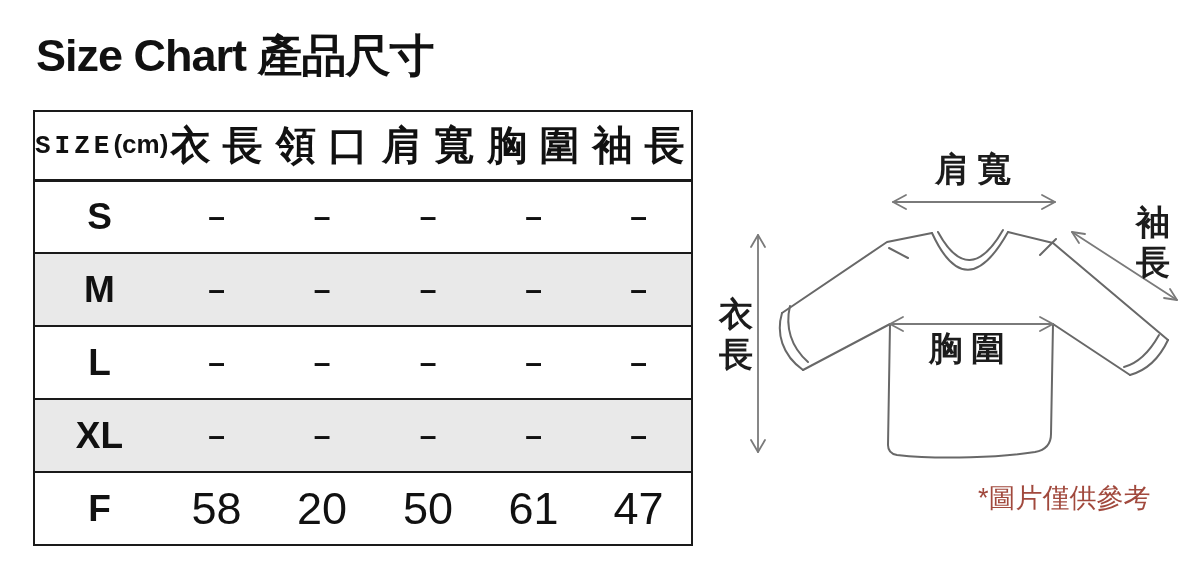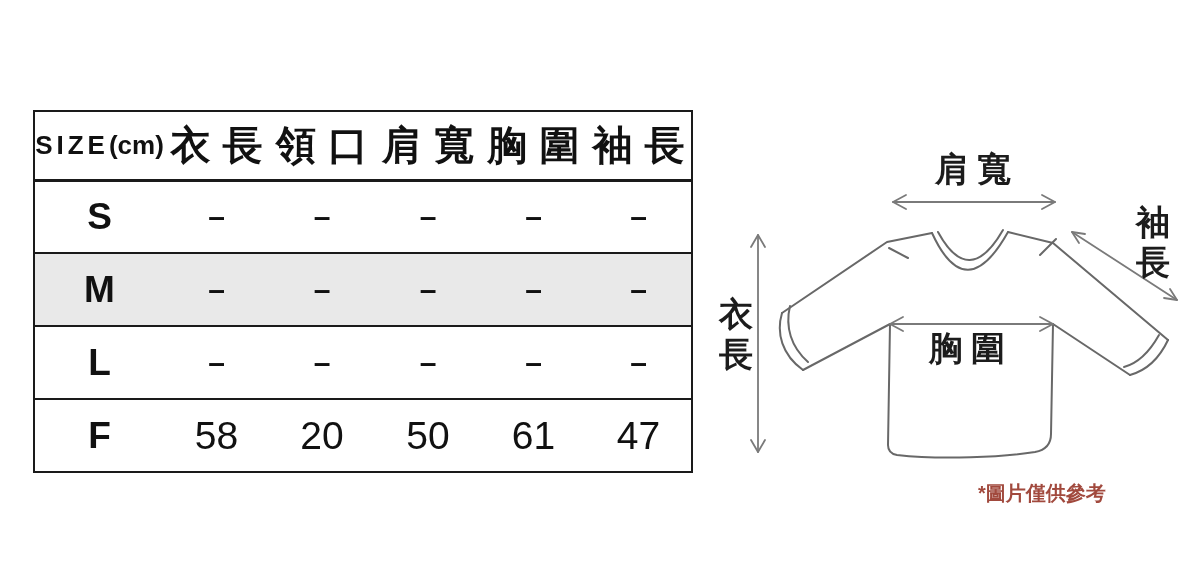--- a/index.html
+++ b/index.html
@@ -27,45 +27,46 @@
     border:2px solid var(--border);
   }
   .size-table tr{border-bottom:2px solid var(--border);}
   .size-table thead tr{height:69px;border-bottom:3px solid var(--border);}
   .size-table tbody tr{height:73px;}
   .size-table tbody tr.shaded{background:var(--shade);}
   .size-table th,.size-table td{
     text-align:center;vertical-align:middle;padding:0;color:#111;
   }
   .size-head{font-size:26px;font-weight:700;white-space:nowrap;}
-  .size-head .sz{letter-spacing:4px;}
+  .size-head .sz{letter-spacing:4px;font-family:Liberation Mono, monospace;}
   .size-head .unit{letter-spacing:0;}
   .col-head{font-size:40px;font-weight:700;}
   .col-head .hs{letter-spacing:12px;margin-right:-12px;}
   .size-cell{font-size:37px;font-weight:700;}
   .dash-cell{font-size:30px;font-weight:700;color:var(--dash);}
-  .num-cell{font-size:39px;font-weight:400;color:#0d0d0d;}
+  .num-cell{font-size:45px;font-weight:400;color:#0d0d0d;}
   .diagram{position:absolute;left:700px;top:135px;}
   .diagram path,.diagram line{fill:none;stroke-linecap:round;stroke-linejoin:round;}
   .shirt{stroke:var(--line);stroke-width:2px;}
   .meas{stroke:var(--arrow);stroke-width:1.8px;}
   .dlabel{
     fill:var(--label);font-family:"Liberation Sans", sans-serif;
     font-size:34px;font-weight:600;
   }
   .note{
     position:absolute;left:978px;top:480px;
-    font-size:20px;font-weight:700;color:var(--note);white-space:nowrap;
+    font-size:27px;font-weight:400;color:var(--note);white-space:nowrap;
   }
 </style>
 </head>
 <body>
 
 <div class="stage">
 
+  <div class="title">Size Chart 產品尺寸</div>
 
   <table class="size-table">
     <colgroup>
       <col style="width:130px">
         <col style="width:105px">
         <col style="width:106px">
       <col style="width:106px">
         <col style="width:105px">
         <col style="width:106px">
     </colgroup>
@@ -91,20 +92,28 @@
         <tr class="shaded">
           <td class="size-cell">M</td>
           <td class="dash-cell">–</td>
           <td class="dash-cell">–</td>
           <td class="dash-cell">–</td>
           <td class="dash-cell">–</td>
           <td class="dash-cell">–</td>
         </tr>
         <tr>
           <td class="size-cell">L</td>
+          <td class="dash-cell">–</td>
+          <td class="dash-cell">–</td>
+          <td class="dash-cell">–</td>
+          <td class="dash-cell">–</td>
+          <td class="dash-cell">–</td>
+        </tr>
+        <tr class="shaded">
+          <td class="size-cell">XL</td>
           <td class="dash-cell">–</td>
           <td class="dash-cell">–</td>
           <td class="dash-cell">–</td>
           <td class="dash-cell">–</td>
           <td class="dash-cell">–</td>
         </tr>
         <tr>
           <td class="size-cell">F</td>
           <td class="num-cell">58</td>
           <td class="num-cell">20</td>

